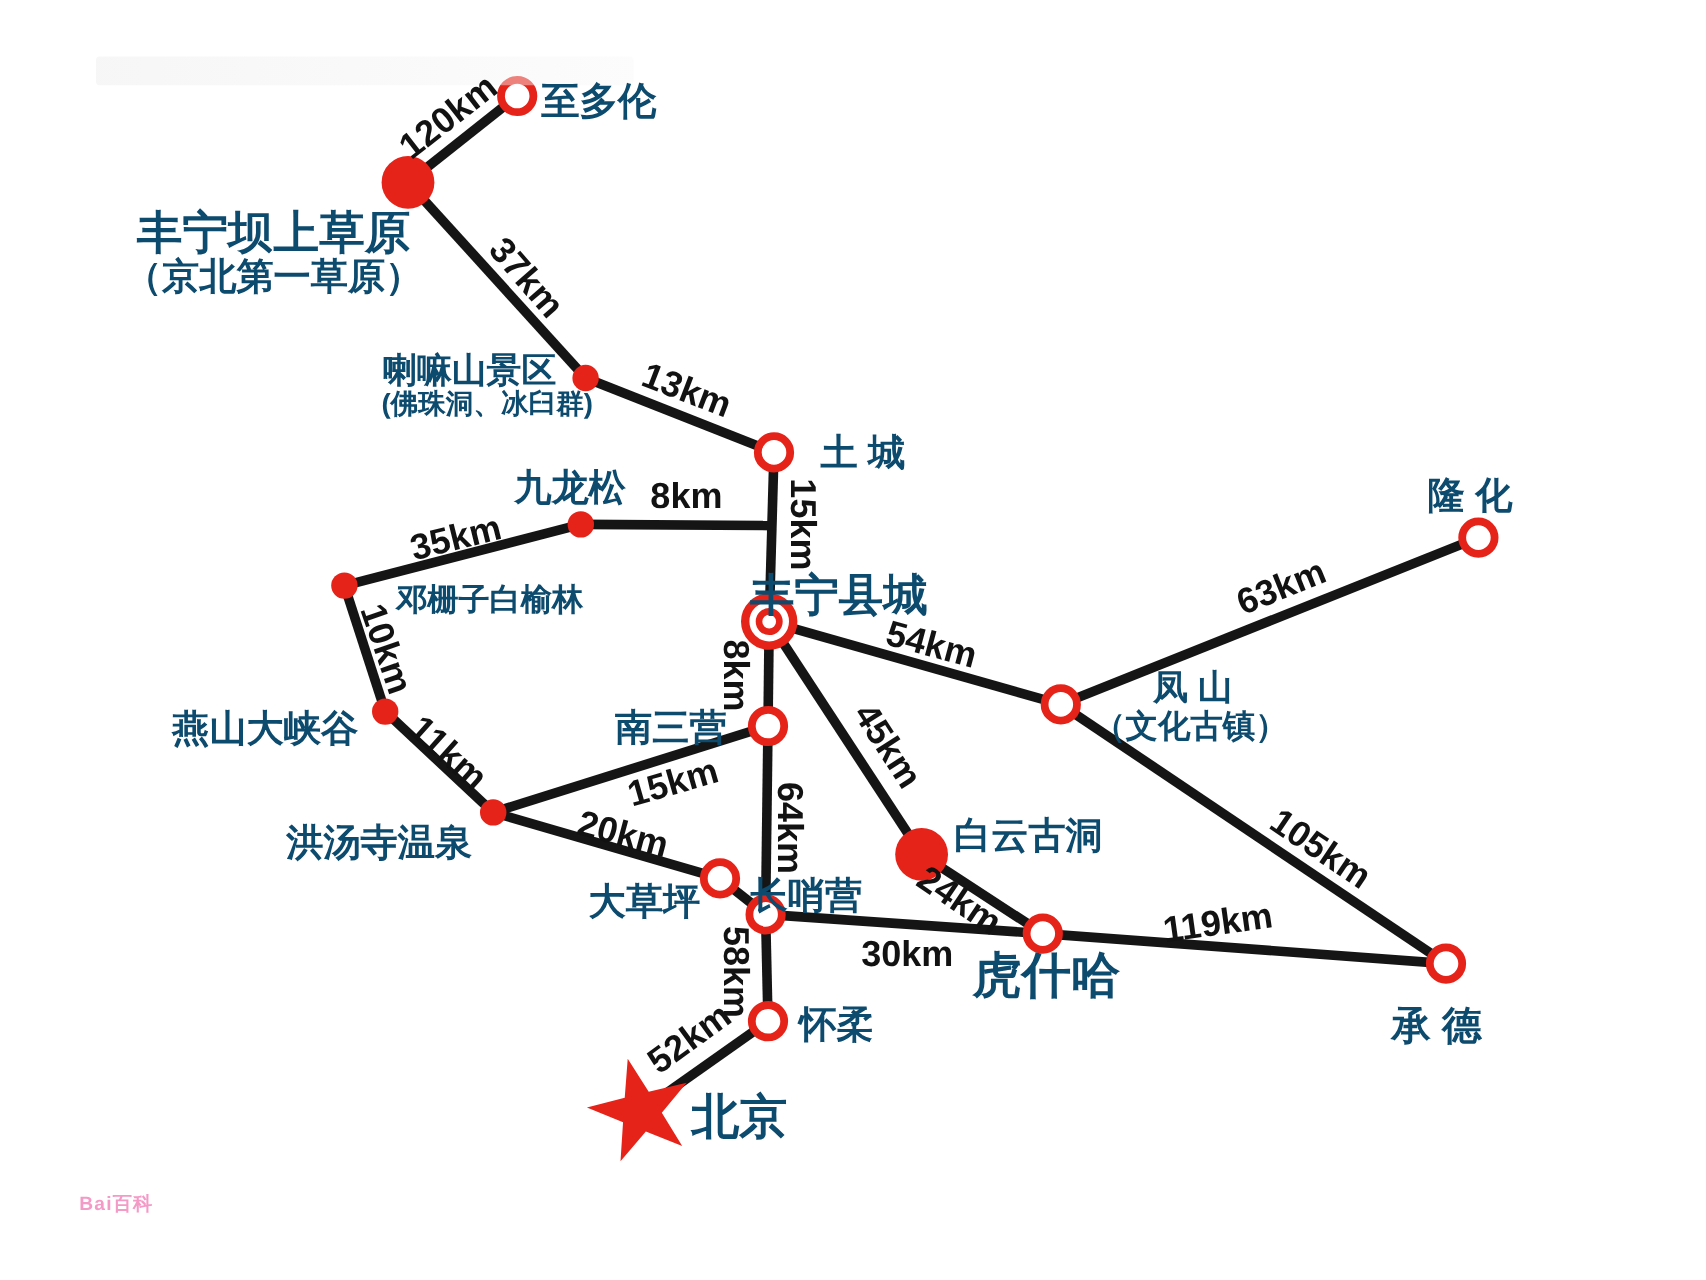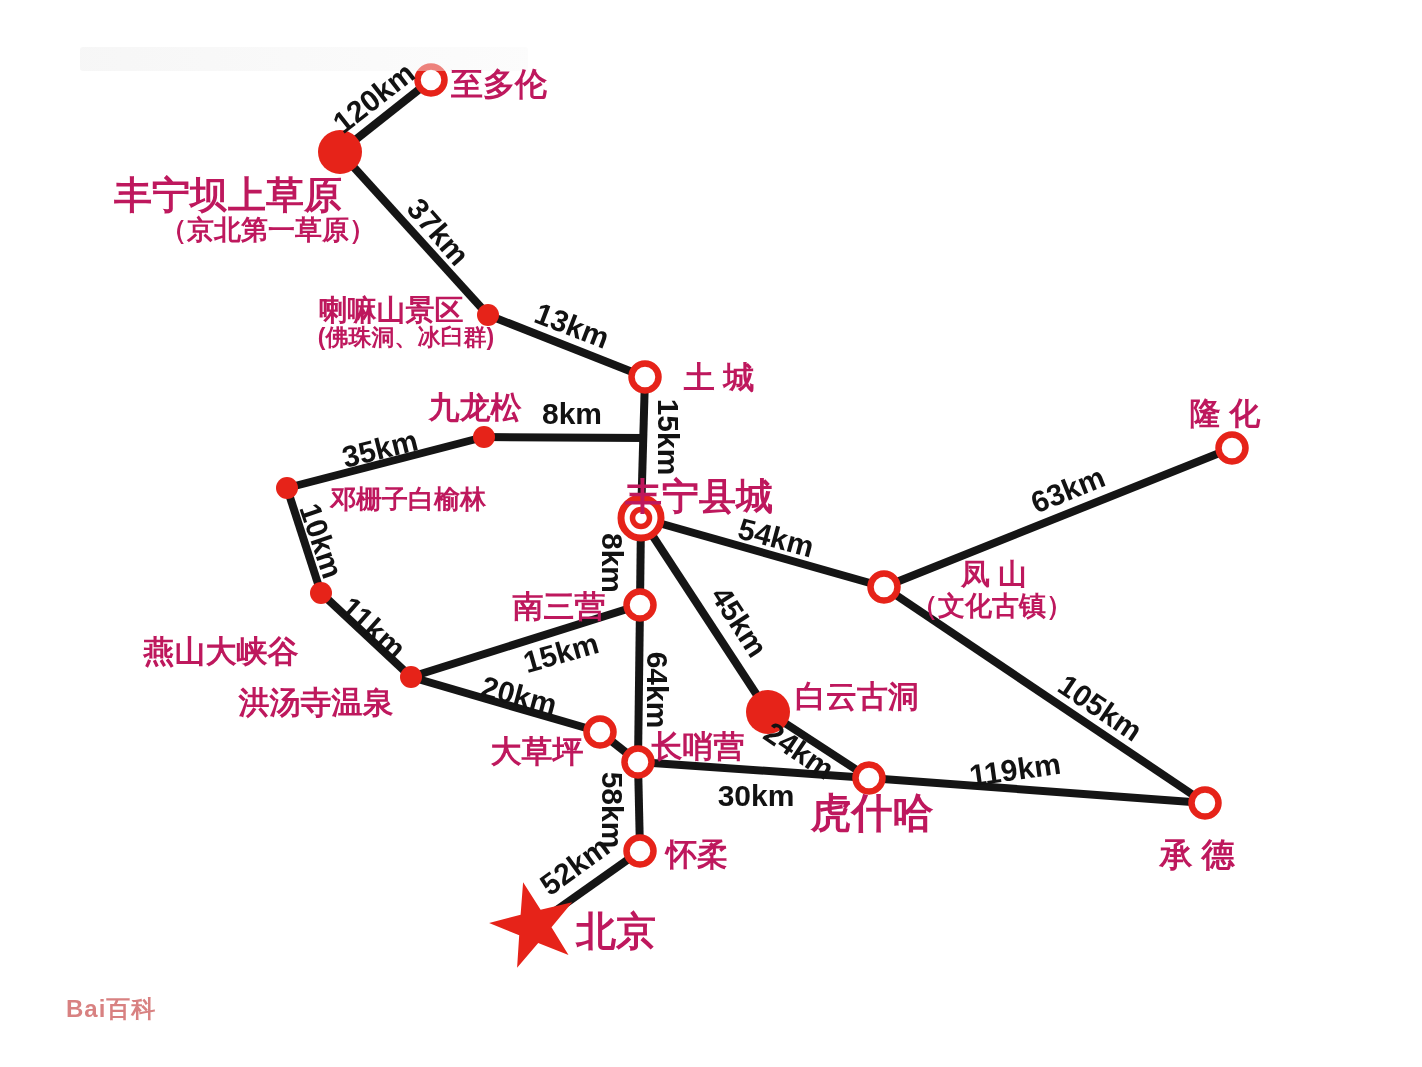--- a/index.html
+++ b/index.html
@@ -17,38 +17,38 @@
     font-size:62px;
     font-weight:bold;
     letter-spacing:11px;
     color:#1a1a1a;
     white-space:nowrap;
   }
   .lbl{
     position:absolute;
     transform:translate(-50%,-50%);
     font-weight:bold;
-    color:#be185d;
+    color:#0c4a6e;
     white-space:nowrap;
     line-height:1;
   }
   .dist{
     position:absolute;
     font-weight:bold;
     color:#121212;
     white-space:nowrap;
     line-height:1;
     font-size:30px;
   }
   .watermark{
     position:absolute;
     left:66px;top:993px;
-    font-size:24px;
+    font-size:16px;
     font-weight:bold;
-    color:#b91c1c;
+    color:#ec4899;
     opacity:0.55;
     letter-spacing:1px;
   }
   .ghost-strip{
     position:absolute;
     left:80px;top:47px;
     width:448px;height:24px;
     background:linear-gradient(90deg,#ececec,#f8f8f8);
     opacity:0.45;
     border-radius:3px;
@@ -99,32 +99,32 @@
       <circle cx="884" cy="587" r="13.5" fill="#ffffff" stroke="#e62319" stroke-width="6.5"></circle>
       <circle cx="1232" cy="448" r="13.5" fill="#ffffff" stroke="#e62319" stroke-width="6.5"></circle>
       <circle cx="1205" cy="803" r="13.5" fill="#ffffff" stroke="#e62319" stroke-width="6.5"></circle>
       <circle cx="640" cy="851" r="13.5" fill="#ffffff" stroke="#e62319" stroke-width="6.5"></circle>
       <polygon points="523.1,882.3 540.6,909.8 572.2,902.2 551.5,927.2 568.5,954.9 538.2,943.0 517.1,967.7 519.2,935.3 489.1,922.9 520.6,914.8" fill="#e62319"></polygon>
     </svg>
   <div class="ghost-strip"></div>
   <div id="labels">
       <div class="lbl" style="left: 499px; top: 84px; font-size: 32px;">至多伦</div>
       <div class="lbl" style="left: 228px; top: 195px; font-size: 38px;">丰宁坝上草原</div>
-      <div class="lbl" style="left: 228px; top: 230px; font-size: 27px; margin-left: 40px;">（京北第一草原）</div>
+      <div class="lbl" style="left: 228px; top: 230px; font-size: 31px;">（京北第一草原）</div>
       <div class="lbl" style="left: 391px; top: 310px; font-size: 29px;">喇嘛山景区</div>
       <div class="lbl" style="left: 390px; top: 337px; font-size: 23px; margin-left: 16px;">(佛珠洞、冰臼群)</div>
       <div class="lbl" style="left: 719px; top: 377px; font-size: 31px;">土 城</div>
       <div class="lbl" style="left: 475px; top: 409px; font-size: 31px; font-family: Liberation Mono, monospace;">九龙松</div>
       <div class="lbl" style="left: 408px; top: 499px; font-size: 26px;">邓栅子白榆林</div>
-      <div class="lbl" style="left: 221px; top: 607px; font-size: 31px; margin-top: 44px;">燕山大峡谷</div>
+      <div class="lbl" style="left: 221px; top: 607px; font-size: 31px;">燕山大峡谷</div>
       <div class="lbl" style="left: 316px; top: 702px; font-size: 31px;">洪汤寺温泉</div>
       <div class="lbl" style="left: 699px; top: 496px; font-size: 37px;">丰宁县城</div>
       <div class="lbl" style="left: 559px; top: 606px; font-size: 31px;">南三营</div>
       <div class="lbl" style="left: 537px; top: 751px; font-size: 31px;">大草坪</div>
-      <div class="lbl" style="left: 698px; top: 746px; font-size: 31px;">长哨营</div>
+      <div class="lbl" style="left: 672px; top: 746px; font-size: 31px;">长哨营</div>
       <div class="lbl" style="left: 857px; top: 696px; font-size: 31px;">白云古洞</div>
       <div class="lbl" style="left: 872px; top: 813px; font-size: 41px;">虎什哈</div>
       <div class="lbl" style="left: 994px; top: 574px; font-size: 29px;">凤 山</div>
       <div class="lbl" style="left: 992px; top: 606px; font-size: 27px;">（文化古镇）</div>
       <div class="lbl" style="left: 1225px; top: 413px; font-size: 31px;">隆 化</div>
       <div class="lbl" style="left: 1197px; top: 834px; font-size: 33px; margin-top: 20px;">承 德</div>
       <div class="lbl" style="left: 697px; top: 854px; font-size: 31px;">怀柔</div>
       <div class="lbl" style="left: 616px; top: 931px; font-size: 40px;">北京</div>
       <div class="dist" style="left: 374px; top: 98px; transform: translate(-50%, -50%) rotate(-38deg);">120km</div>
       <div class="dist" style="left: 438px; top: 232px; transform: translate(-50%, -50%) rotate(49deg);">37km</div>

